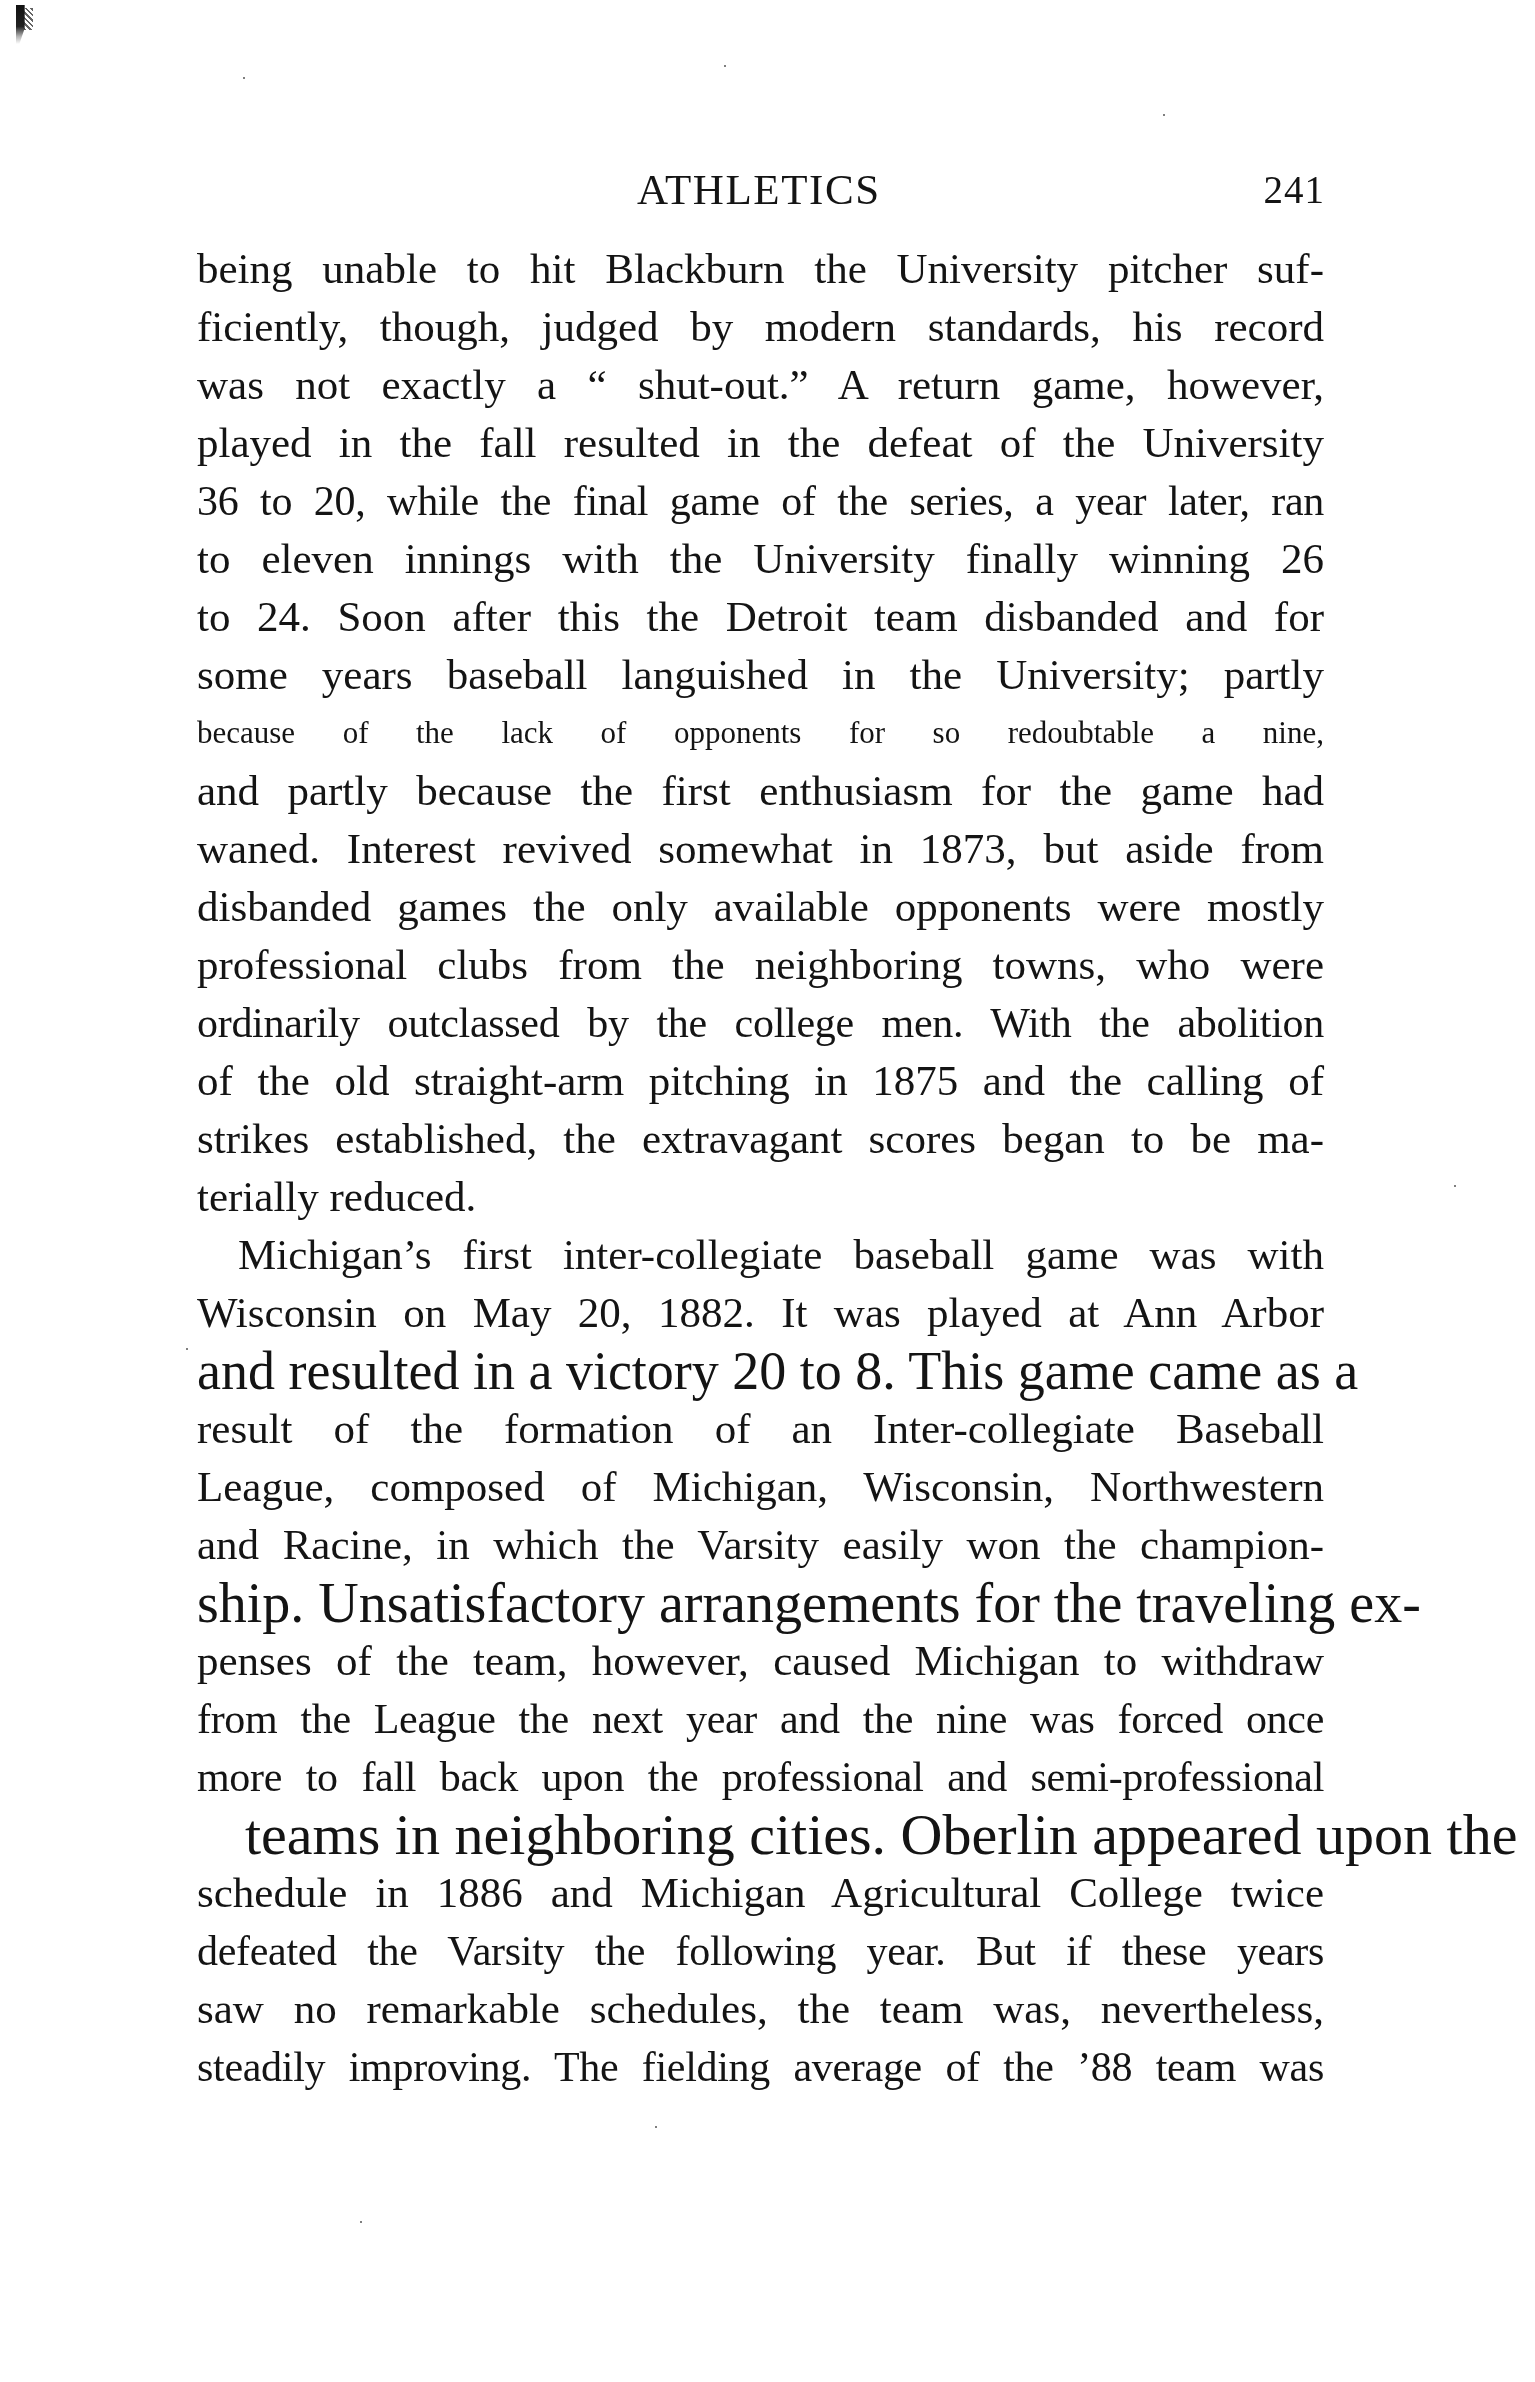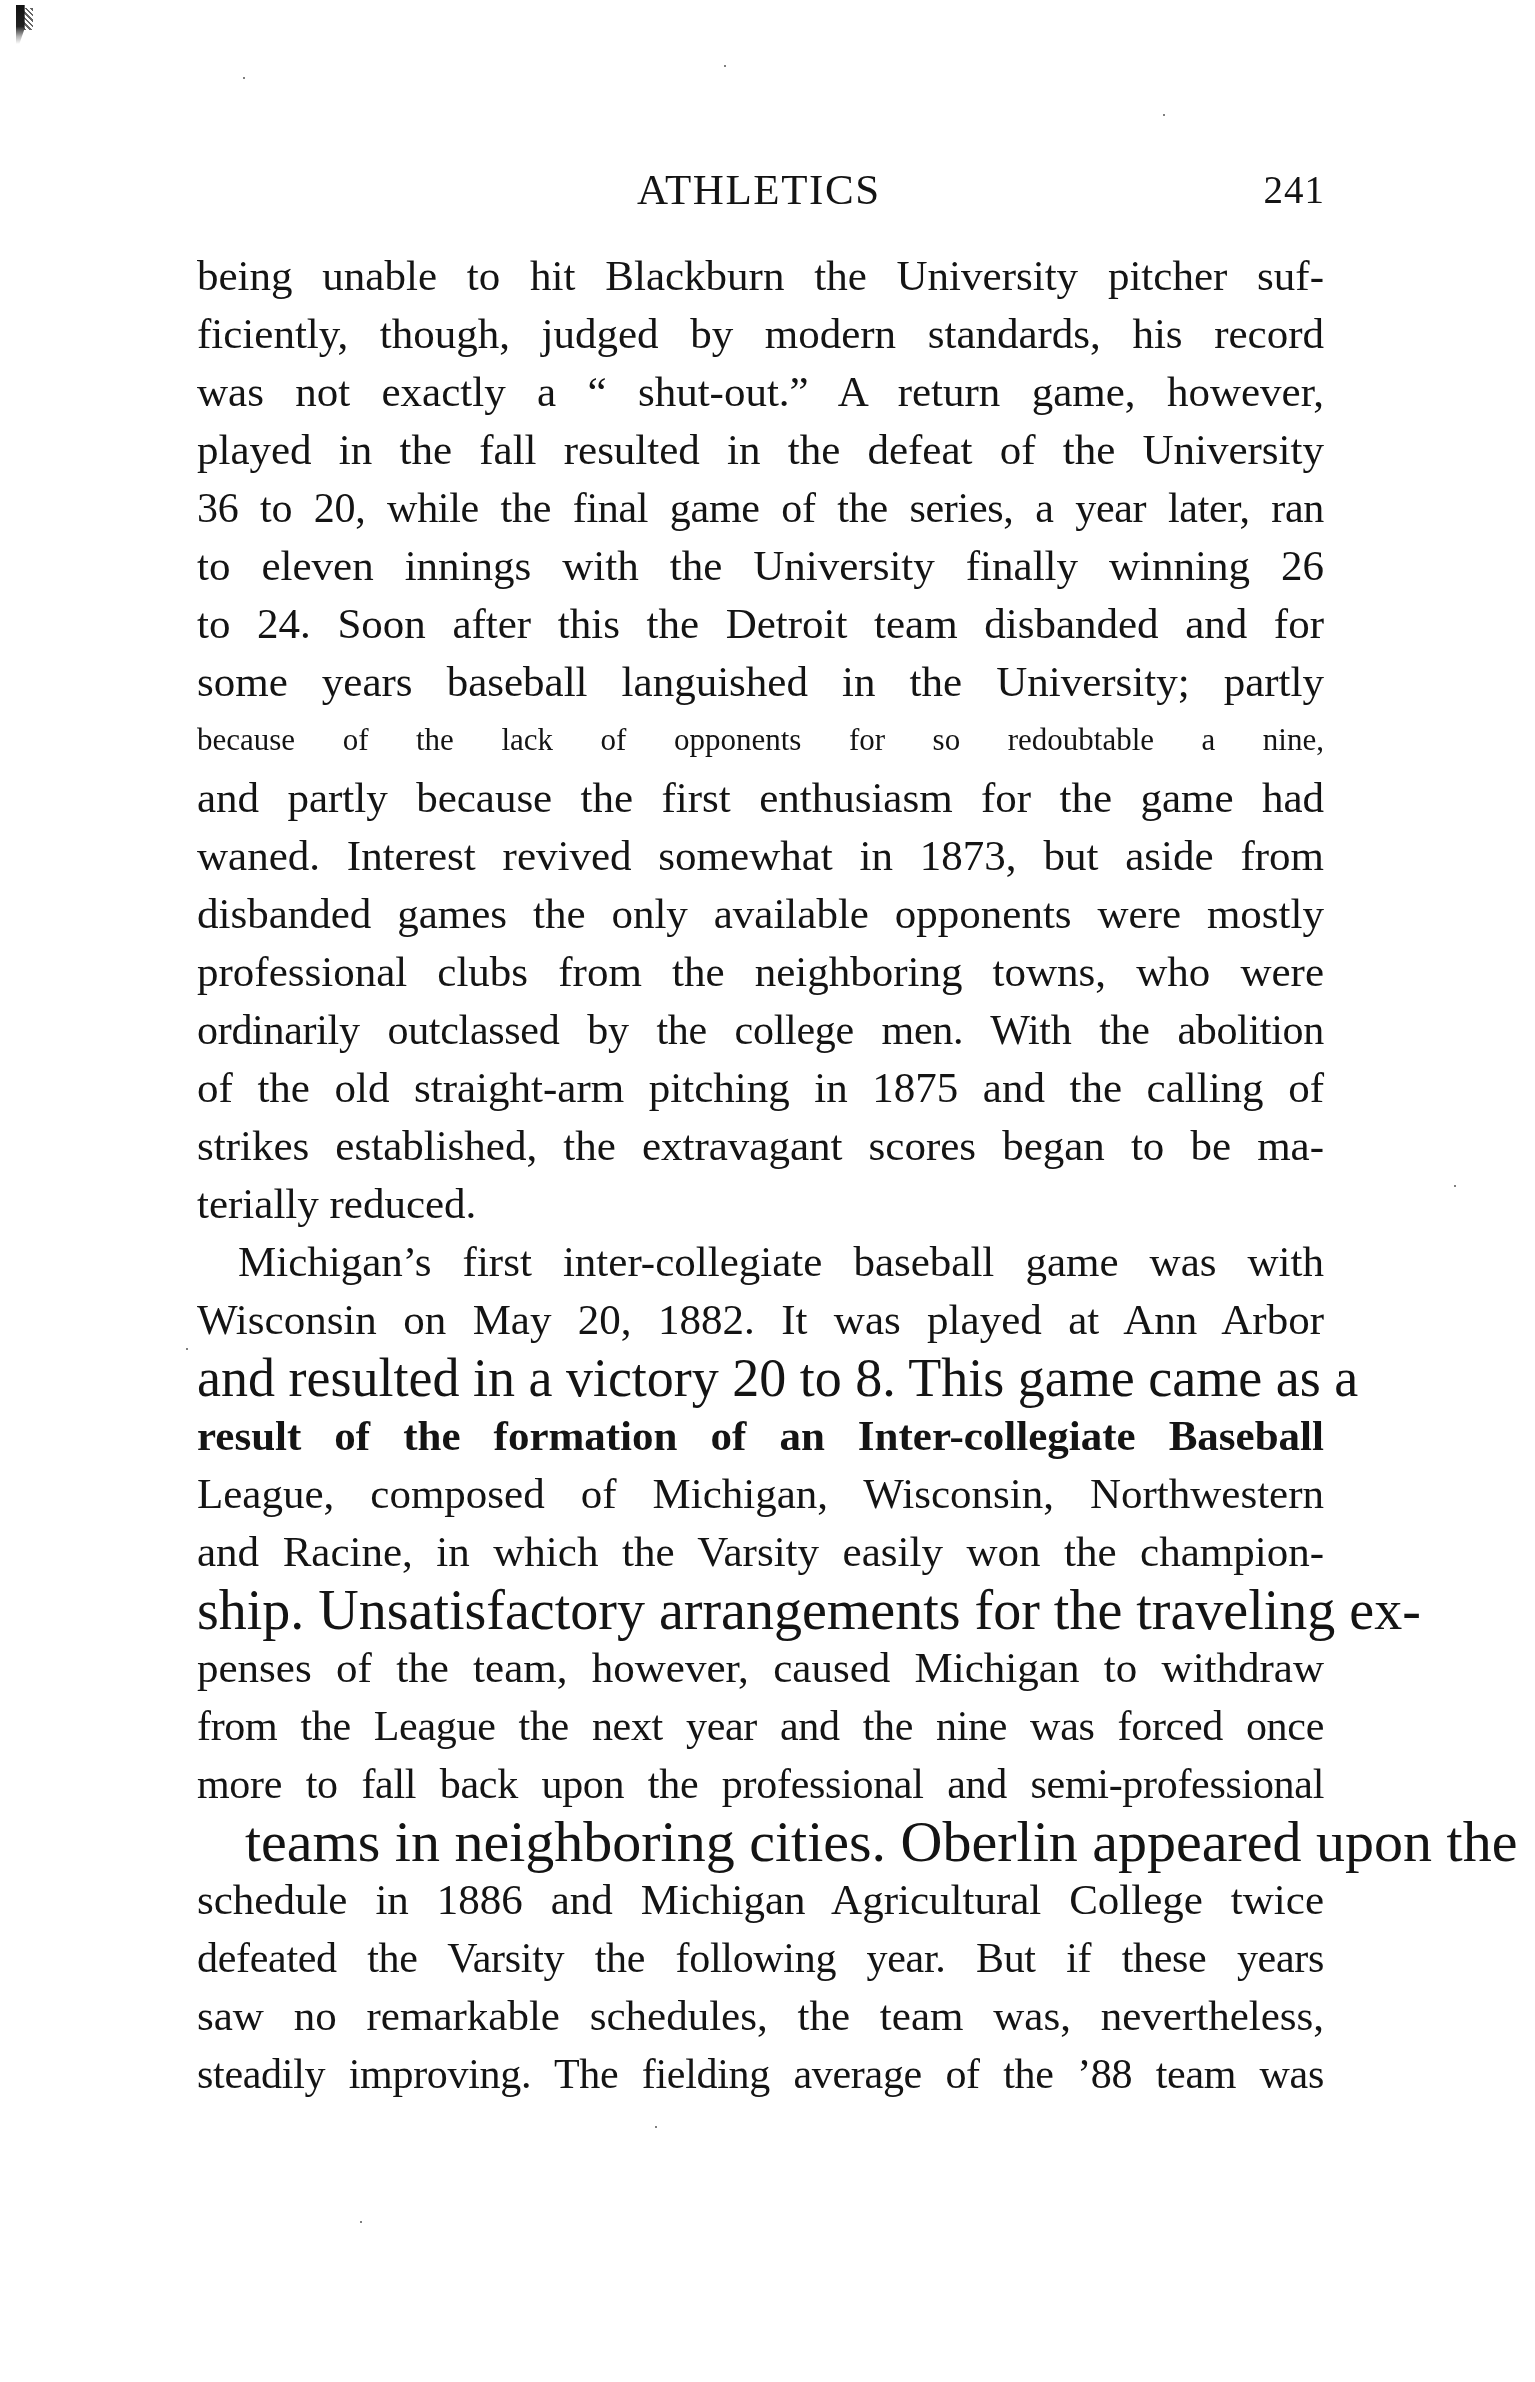--- a/index.html
+++ b/index.html
@@ -8,21 +8,21 @@
   .scan-mark { position: absolute; left: 15.8px; top: 4.9px; width: 8.9px; height: 39px;
                background: linear-gradient(180deg, #111 0%, #222 55%, rgba(30,30,30,0.35) 80%, rgba(255,255,255,0) 100%);
                clip-path: polygon(0 0, 100% 0, 100% 60%, 40% 100%, 0 100%); }
   .scan-mark2 { position: absolute; left: 23.6px; top: 7.9px; width: 9.9px; height: 21.7px;
                 background: repeating-linear-gradient(45deg, #222 0 2px, transparent 2px 3.9px); opacity: .7; }
   .speck { position: absolute; width: 2px; height: 2px; background: #555; border-radius: 1px; }
   .running-head { position: absolute; left: 194px; width: 1133px; top: 165px; height: 49px; }
   .head-title { position: absolute; left: 637px; top: 0; margin-left: -194px; font-size: 43px;
                 line-height: 49px; letter-spacing: 1.6px; font-family: Liberation Serif, serif; }
   .head-page { position: absolute; right: 2px; top: 0; font-size: 39px; line-height: 49px; letter-spacing: 1px; }
-  .body-text { position: absolute; left: 197px; width: 1127px; top: 247px; }
+  .body-text { position: absolute; left: 197px; width: 1127px; top: 240px; }
   .line { display: block; height: 58px; line-height: 58px; font-size: 43px;
           white-space: nowrap; text-align: justify; text-align-last: justify; overflow: visible; }
   .line.last-of-par { text-align-last: left; }
   .line.indent { padding-left: 41px; }
   .line.tight { font-size: 42px; letter-spacing: -0.3px; }
 </style>
 </head>
 <body>
 
 <div class="scan-mark"></div>
@@ -54,21 +54,21 @@
   <span class="line" style="font-size: 43px;">waned.  Interest revived somewhat in 1873, but aside from</span>
   <span class="line" style="font-size: 43px;">disbanded games the only available opponents were mostly</span>
   <span class="line" style="font-size: 43px;">professional clubs from the neighboring towns, who were</span>
   <span class="line tight" style="font-size: 42px;">ordinarily outclassed by the college men.  With the abolition</span>
   <span class="line" style="font-size: 43px;">of the old straight-arm pitching in 1875 and the calling of</span>
   <span class="line" style="font-size: 43px;">strikes established, the extravagant scores began to be ma-</span>
   <span class="line last-of-par" style="font-size: 43px;">terially reduced.</span>
   <span class="line indent" style="font-size: 43px;">Michigan’s first inter-collegiate baseball game was with</span>
   <span class="line" style="font-size: 43px;">Wisconsin on May 20, 1882.  It was played at Ann Arbor</span>
   <span class="line" style="font-size: 54px;">and resulted in a victory 20 to 8.  This game came as a</span>
-  <span class="line" style="font-size: 43px; font-weight: bold;">result of the formation of an Inter-collegiate Baseball</span>
+  <span class="line" style="font-size: 43px;">result of the formation of an Inter-collegiate Baseball</span>
   <span class="line" style="font-size: 43px;">League, composed of Michigan, Wisconsin, Northwestern</span>
   <span class="line" style="font-size: 43px;">and Racine, in which the Varsity easily won the champion-</span>
   <span class="line" style="font-size: 56px;">ship.  Unsatisfactory arrangements for the traveling ex-</span>
   <span class="line" style="font-size: 43px;">penses of the team, however, caused Michigan to withdraw</span>
   <span class="line tight" style="font-size: 42px;">from the League the next year and the nine was forced once</span>
   <span class="line tight" style="font-size: 42px;">more to fall back upon the professional and semi-professional</span>
   <span class="line" style="font-size: 58px; margin-left: 48px;">teams in neighboring cities.  Oberlin appeared upon the</span>
   <span class="line" style="font-size: 43px;">schedule in 1886 and Michigan Agricultural College twice</span>
   <span class="line tight" style="font-size: 42px;">defeated the Varsity the following year.  But if these years</span>
   <span class="line" style="font-size: 43px;">saw no remarkable schedules, the team was, nevertheless,</span>

